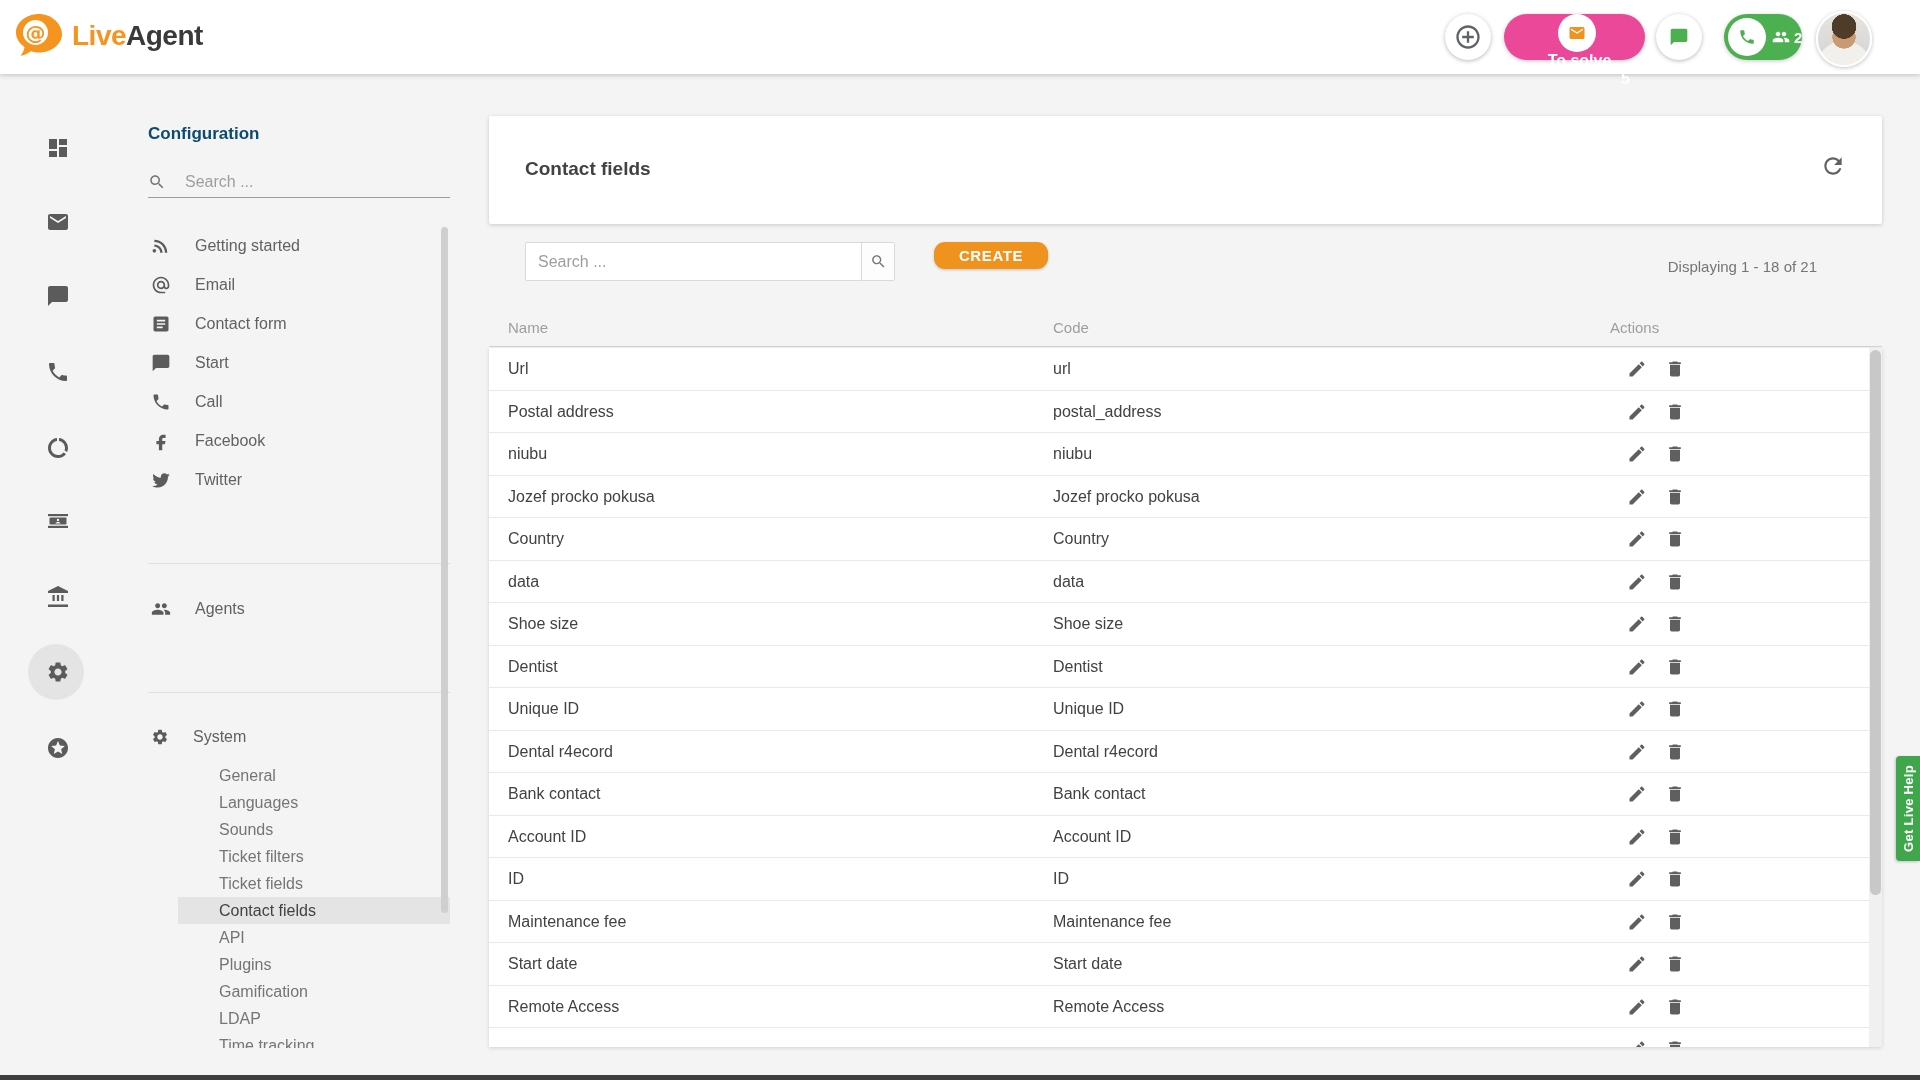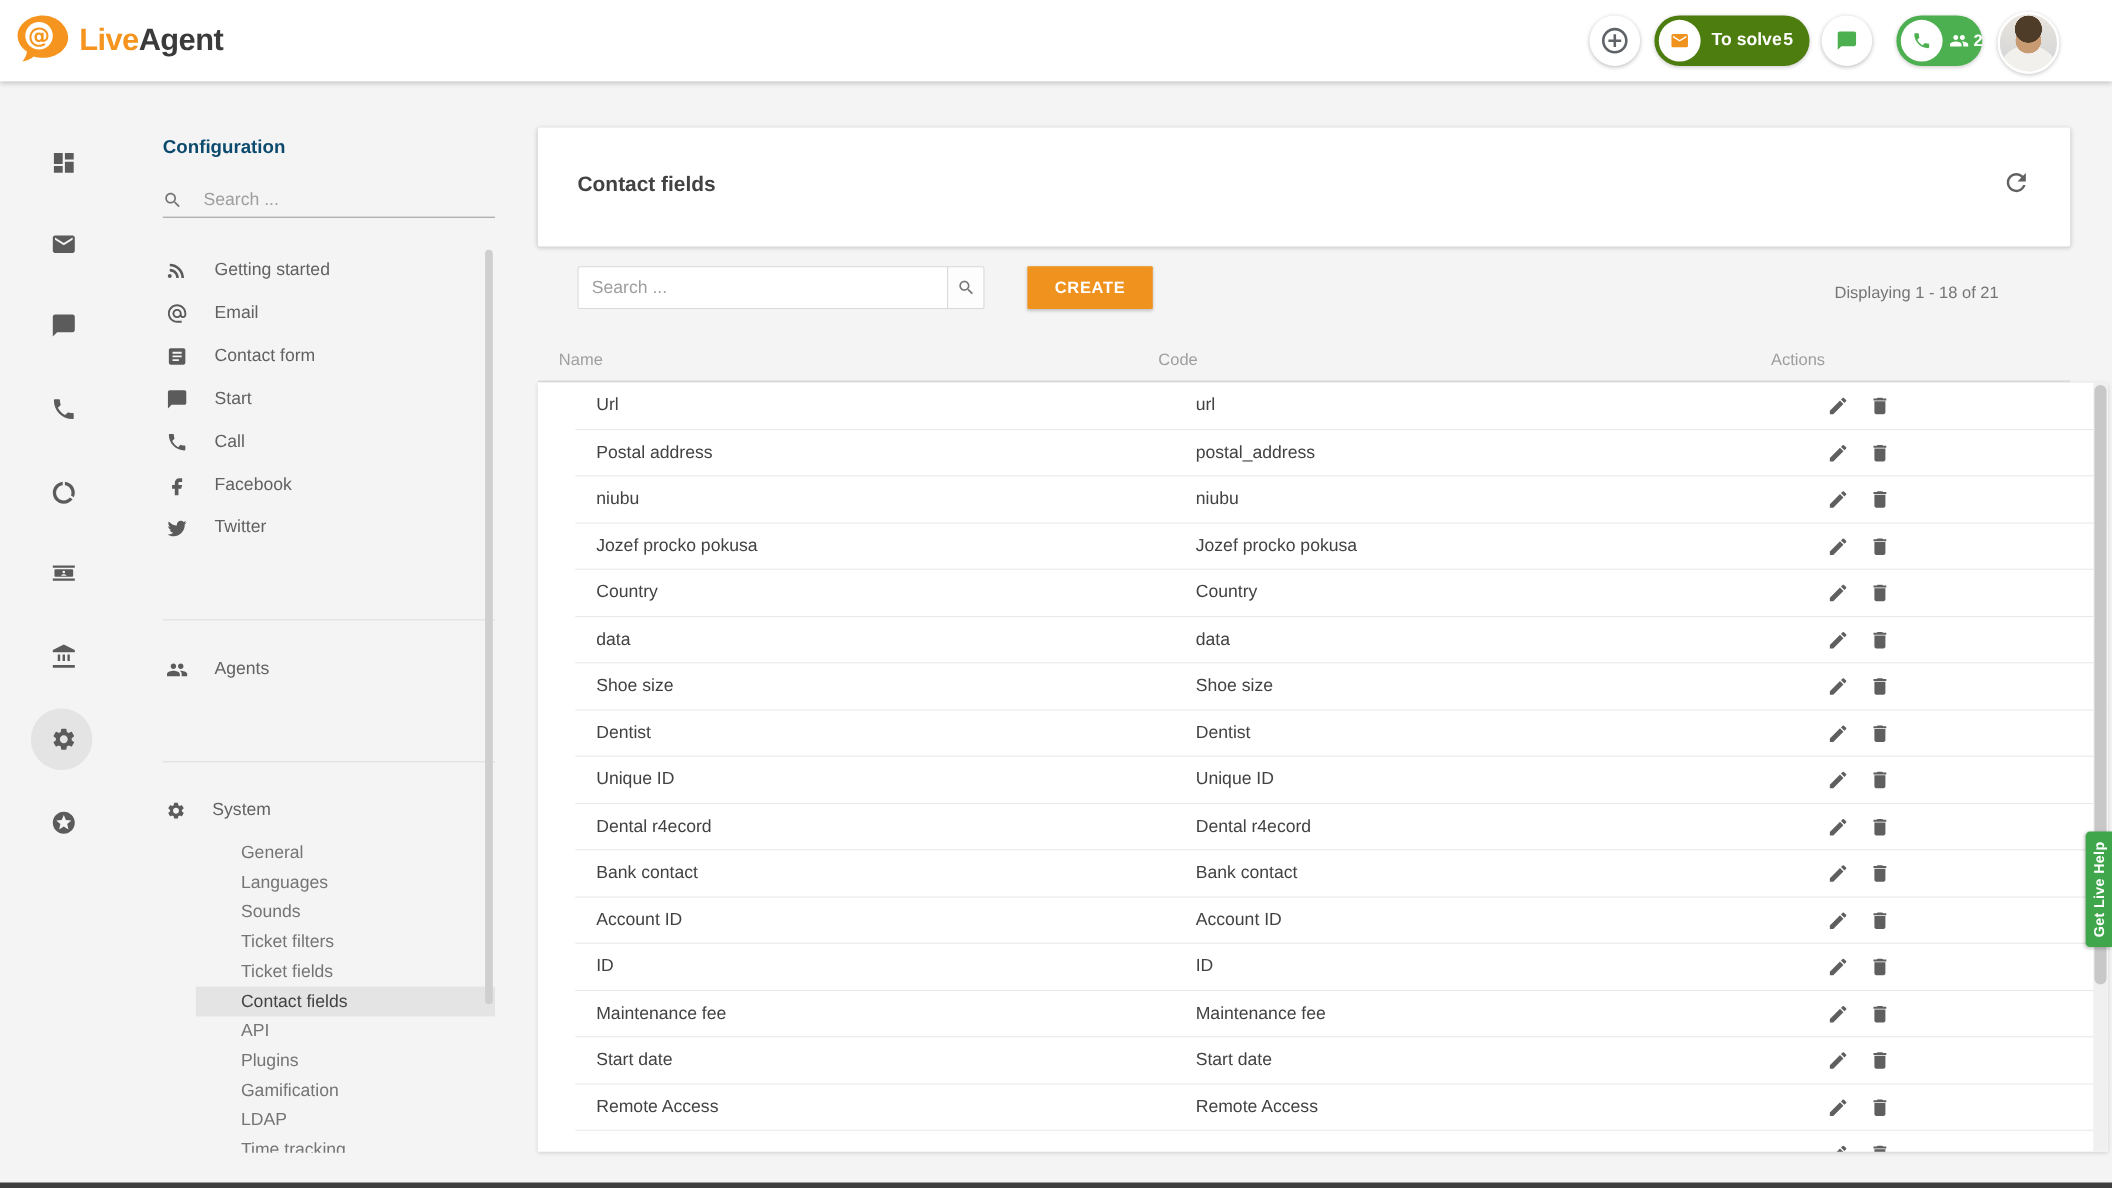--- a/index.html
+++ b/index.html
@@ -18,21 +18,21 @@
   .logo-text{font-size:28px;font-weight:bold;letter-spacing:-.5px;}
   .logo-text .lv{color:#F5951F;}
   .logo-text .ag{color:#3A3A3A;}
   .circle-btn{position:absolute;width:46px;height:46px;border-radius:50%;background:#fff;
               box-shadow:0 1px 4px rgba(0,0,0,.28);display:flex;align-items:center;justify-content:center;
               color:#5f6368;cursor:pointer;}
   .pill{position:absolute;height:46px;border-radius:23px;display:flex;align-items:center;
         color:#fff;font-weight:bold;cursor:pointer;box-shadow:0 1px 4px rgba(0,0,0,.22);}
   .pill .wcirc{width:38px;height:38px;border-radius:50%;background:#fff;margin-left:4px;
                display:flex;align-items:center;justify-content:center;flex:0 0 auto;}
-  .pill-tosolve{left:1504px;top:14px;width:141px;background:#4d7c0f;}
+  .pill-tosolve{left:1504px;top:14px;width:141px;background:#ec4899;flex-direction:column;}
   .pill-tosolve .lbl{margin-left:10px;font-size:16px;}
   .pill-tosolve .cnt{margin-left:auto;margin-right:15px;font-size:16px;}
   .chat-circle{left:1656px;top:14px;}
   .pill-calls{left:1724px;top:14px;width:78px;background:#4CAF50;}
   .pill-calls .grp{margin-left:6px;color:#fff;}
   .pill-calls .cnt{margin-left:4px;margin-right:12px;font-size:15px;}
   .add-btn{left:1445px;top:14px;}
   .avatar{position:absolute;left:1816px;top:11px;width:52px;height:52px;border-radius:50%;
           border:2px solid #fff;box-shadow:0 1px 4px rgba(0,0,0,.25);cursor:pointer;
           background:
@@ -71,33 +71,33 @@
   .refresh-btn{position:absolute;right:36px;top:37px;width:26px;height:26px;color:#616161;cursor:pointer;}
 
   .search-wrap{position:absolute;left:525px;top:242px;width:337px;height:39px;background:#fff;
                border:1px solid #d9d9d9;border-radius:2px 0 0 2px;box-sizing:border-box;display:flex;align-items:center;}
   .search-wrap input{border:0;outline:0;font-size:16px;color:#424242;padding:0 12px;width:100%;
                      font-family:"Liberation Sans",sans-serif;background:transparent;}
   .search-wrap input::placeholder{color:#9e9e9e;}
   .search-btn{position:absolute;left:861px;top:242px;width:34px;height:39px;background:#fdfdfd;
               border:1px solid #d9d9d9;border-radius:0 2px 2px 0;box-sizing:border-box;
               display:flex;align-items:center;justify-content:center;color:#757575;cursor:pointer;}
-  .create-btn{position:absolute;left:934px;top:242px;width:114px;height:39px;background:#F0921E;border:none;
-              border-radius:1px;color:#fff;font-size:15px;font-weight:bold;letter-spacing:.6px;
+  .create-btn{position:absolute;left:934px;top:242px;width:114px;height:27px;background:#F0921E;border:none;
+              border-radius:11px;color:#fff;font-size:15px;font-weight:bold;letter-spacing:.6px;
               font-family:"Liberation Sans",sans-serif;cursor:pointer;box-shadow:0 1px 3px rgba(0,0,0,.2);}
   .displaying{position:absolute;right:103px;top:258px;font-size:15px;color:#757575;}
 
   .thead{position:absolute;left:489px;top:310px;width:1393px;height:37px;font-size:15px;color:#9e9e9e;}
   .th-name{position:absolute;left:19px;top:9px;}
   .th-code{position:absolute;left:564px;top:9px;}
   .th-actions{position:absolute;left:1121px;top:9px;text-align:center;}
   .thead-line{position:absolute;left:0;bottom:0;width:100%;border-top:1px solid #d5d5d5;}
 
   .rows{position:absolute;left:489px;top:348px;width:1393px;height:699px;background:#fff;overflow:hidden;
-        box-shadow:0 1px 4px rgba(0,0,0,.14);padding-left:34px;}
+        box-shadow:0 1px 4px rgba(0,0,0,.14);}
   .row{height:42.5px;border-bottom:1px solid #e9e9e9;position:relative;box-sizing:border-box;}
   .cell-name{position:absolute;left:19px;top:12px;font-size:16px;color:#424242;}
   .cell-code{position:absolute;left:564px;top:12px;font-size:16px;color:#424242;}
   .action-btn{position:absolute;top:11px;width:20px;height:20px;color:#5f5f5f;cursor:pointer;}
   .action-edit{left:1138px;}
   .action-del{left:1176px;}
   .t-scroll{position:absolute;right:0;top:0;width:13px;height:100%;background:#f0f0f0;cursor:pointer;}
   .t-thumb{position:absolute;right:1px;top:2px;width:11px;height:545px;background:#c8c8c8;border-radius:6px;cursor:pointer;}
 
   

